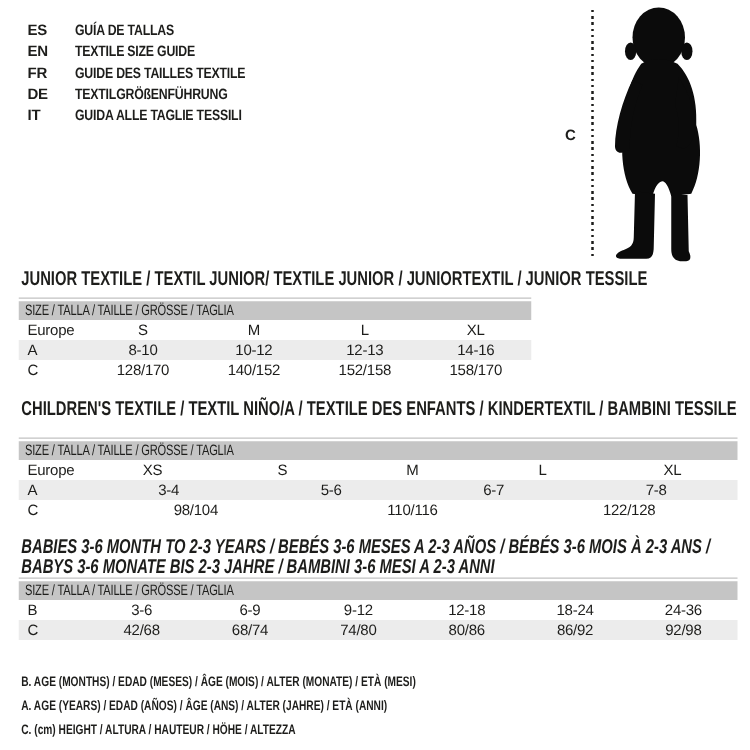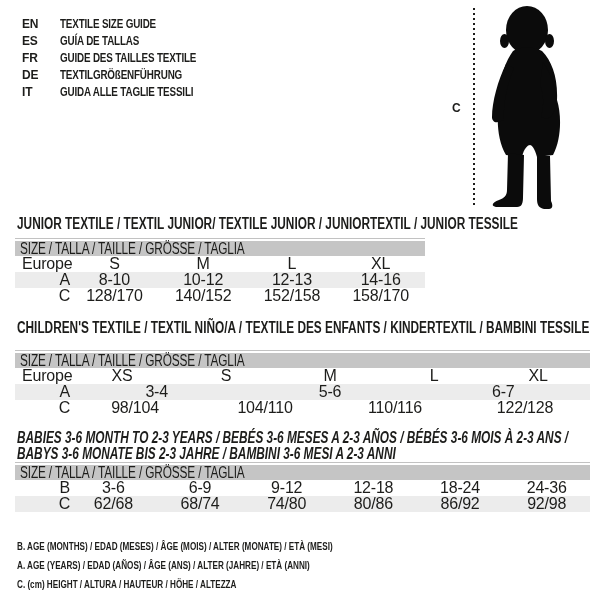--- a/index.html
+++ b/index.html
@@ -16,29 +16,29 @@
   .lang-row { display:flex; height:17px; line-height:17px; font-size:12px; font-weight:700; letter-spacing:-0.2px; }
   .lang-code { width:38px; }
 
   
   .dotted-line { position:absolute; left:473px; top:8px; width:2px; height:198px;
     background:repeating-linear-gradient(to bottom, #1d1d1b 0 2px, transparent 2px 5px); }
   .height-label { position:absolute; left:452px; top:101px; font-size:12px; font-weight:700; }
   .baby-svg { position:absolute; left:486px; top:4px; }
 
   
-  .size-table { position:absolute; left:15px; font-size:16px; letter-spacing:-0.2px; }
+  .size-table { position:absolute; left:15px; font-size:12px; letter-spacing:-0.2px; }
   .t1 { top:238px; width:410px; }
   .t2 { top:350px; width:575px; }
   .t3 { top:462px; width:575px; }
   .tbl-topline { height:1px; background:#c2c2c2; margin-bottom:2px; }
   .tbl-bar { height:15px; line-height:15px; background:#c5c5c5; padding-left:5px; color:#1d1d1b; }
   .tbl-row { display:flex; height:16px; line-height:16px; }
   .tbl-row.alt { background:#ececec; }
-  .row-label { width:55px; padding-left:7px;text-align:right; }
+  .row-label { width:55px; padding-left:7px; }
   .cell { flex:1; text-align:center; }
 
   
   .tbl-title { position:absolute; left:17px; font-size:16px; font-weight:700; line-height:16px; white-space:nowrap; }
   .title-t1 { top:216px; }
   .title-t2 { top:320px; }
   .title-t3 { top:430px;font-style:italic; }
   .tbl-title .line { display:block; }
   .tbl-title .line span { display:inline-block; transform:scaleX(0.74); transform-origin:0 50%; white-space:nowrap; }
 
@@ -46,26 +46,26 @@
   .footnotes { position:absolute; left:17px; top:537px; font-size:11px; font-weight:700; }
   .footnote-line { height:19px; line-height:19px; white-space:nowrap; }
 </style>
 </head>
 <body>
 
 <div class="canvas">
 
   <div class="lang-list">
     <div class="lang-row">
+      <span class="lang-code">ES</span>
+      <span class="cond80">GUÍA DE TALLAS</span>
+    </div>
+    <div class="lang-row">
       <span class="lang-code">EN</span>
       <span class="cond80">TEXTILE SIZE GUIDE</span>
-    </div>
-    <div class="lang-row">
-      <span class="lang-code">ES</span>
-      <span class="cond80">GUÍA DE TALLAS</span>
     </div>
     <div class="lang-row">
       <span class="lang-code">FR</span>
       <span class="cond80">GUIDE DES TAILLES TEXTILE</span>
     </div>
     <div class="lang-row">
       <span class="lang-code">DE</span>
       <span class="cond80">TEXTILGRÖßENFÜHRUNG</span>
     </div>
     <div class="lang-row">
@@ -132,25 +132,25 @@
       <span class="cell">S</span>
       <span class="cell">M</span>
       <span class="cell">L</span>
       <span class="cell">XL</span>
     </div>
     <div class="tbl-row alt">
       <span class="row-label">A</span>
       <span class="cell">3-4</span>
       <span class="cell">5-6</span>
       <span class="cell">6-7</span>
+      <span class="cell">7-8</span>
     </div>
     <div class="tbl-row">
       <span class="row-label">C</span>
       <span class="cell">98/104</span>
-      <span class="cell">104/110</span>
       <span class="cell">110/116</span>
       <span class="cell">122/128</span>
     </div>
   </div>
 
   <div class="tbl-title title-t3">
     <span class="line"><span>BABIES 3-6 MONTH TO 2-3 YEARS / BEBÉS 3-6 MESES A 2-3 AÑOS / BÉBÉS 3-6 MOIS À 2-3 ANS /</span></span>
     <span class="line"><span>BABYS 3-6 MONATE BIS 2-3 JAHRE / BAMBINI 3-6 MESI A 2-3 ANNI</span></span>
   </div>
 
@@ -161,21 +161,21 @@
       <span class="row-label">B</span>
       <span class="cell">3-6</span>
       <span class="cell">6-9</span>
       <span class="cell">9-12</span>
       <span class="cell">12-18</span>
       <span class="cell">18-24</span>
       <span class="cell">24-36</span>
     </div>
     <div class="tbl-row alt">
       <span class="row-label">C</span>
-      <span class="cell">62/68</span>
+      <span class="cell">42/68</span>
       <span class="cell">68/74</span>
       <span class="cell">74/80</span>
       <span class="cell">80/86</span>
       <span class="cell">86/92</span>
       <span class="cell">92/98</span>
     </div>
   </div>
 
   <div class="footnotes">
     <div class="footnote-line"><span class="cond">B. AGE (MONTHS) / EDAD (MESES) / ÂGE (MOIS) / ALTER (MONATE) / ETÀ (MESI)</span></div>

